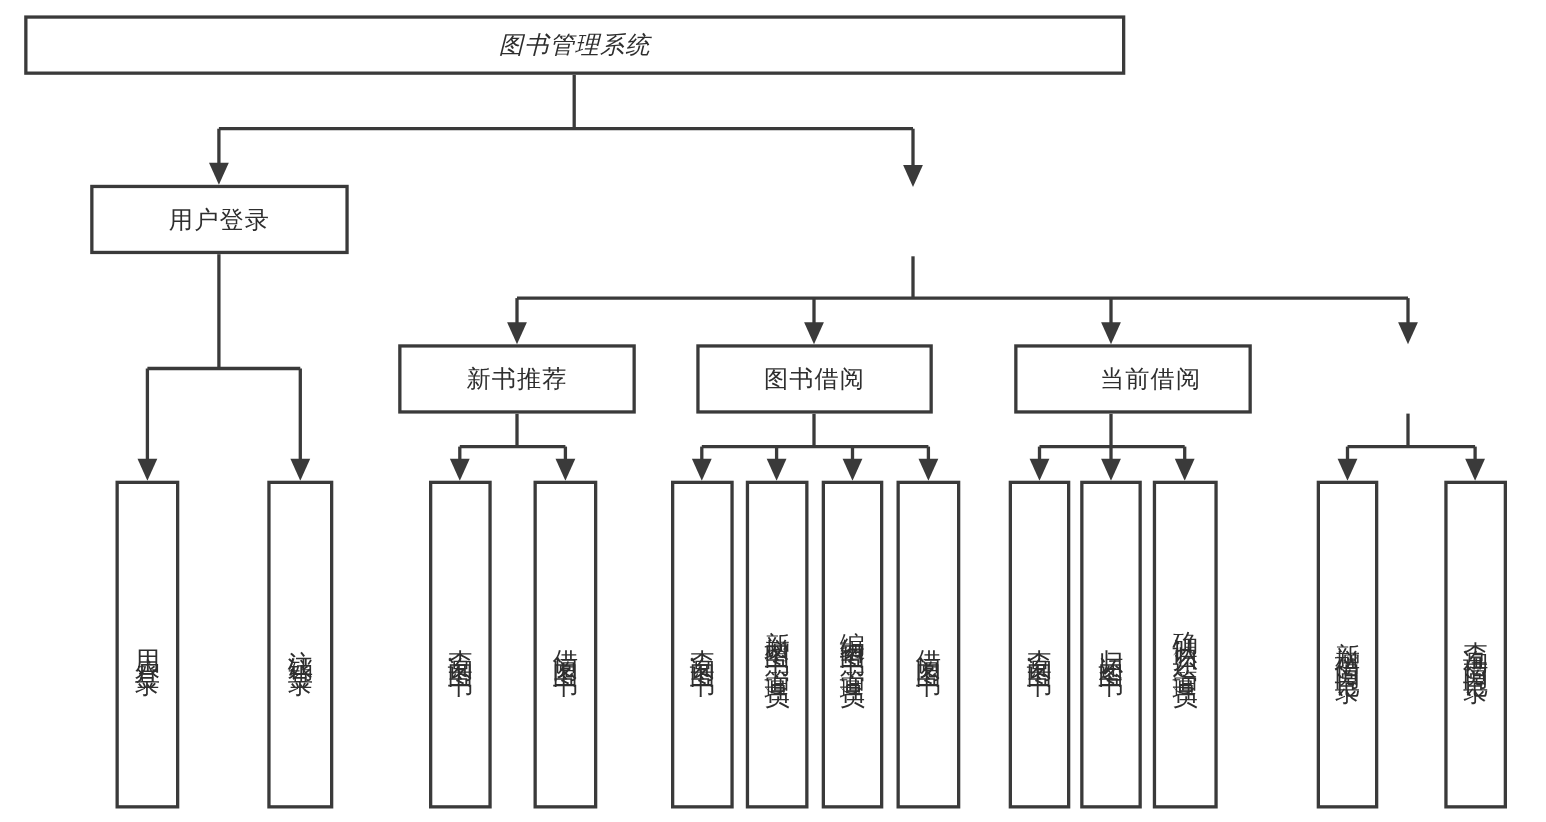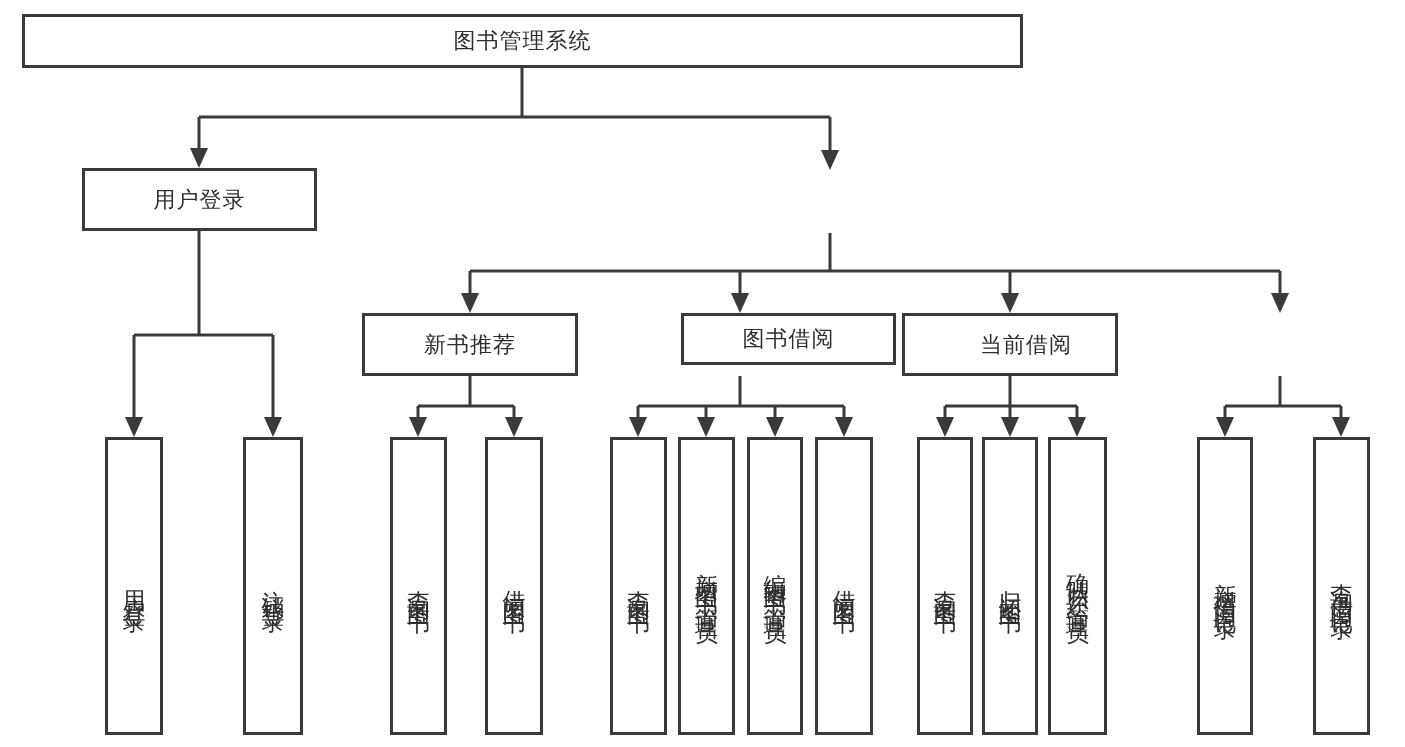--- a/index.html
+++ b/index.html
@@ -105,35 +105,35 @@
       <polygon points="766,417 784,417 775,437"></polygon>
       <polygon points="835,417 853,417 844,437"></polygon>
       <polygon points="936,417 954,417 945,437"></polygon>
       <polygon points="1001,417 1019,417 1010,437"></polygon>
       <polygon points="1068,417 1086,417 1077,437"></polygon>
       <polygon points="1216,417 1234,417 1225,437"></polygon>
       <polygon points="1332,417 1350,417 1341,437"></polygon>
     </g>
   </svg>
 
-  <div class="node" style="left:22px;top:14px;width:1001px;height:54px;">
+  <div class="node" style="left:22px;top:14px;width:1001px;height:54px;font-style:italic;">
     <span>图书管理系统</span>
   </div>
 
   <div class="node" style="left:82px;top:168px;width:235px;height:63px;">
     <span>用户登录</span>
   </div>
 
   <div class="node" style="left:362px;top:313px;width:216px;height:63px;">
     <span>新书推荐</span>
   </div>
-  <div class="node" style="left:633px;top:313px;width:215px;height:52px;margin-left:48px;">
+  <div class="node" style="left:633px;top:313px;width:215px;height:63px;">
     <span>图书借阅</span>
   </div>
-  <div class="node" style="left:902px;top:313px;width:216px;height:63px;padding-left:32px;">
+  <div class="node" style="left:922px;top:313px;width:216px;height:63px;padding-left:32px;">
     <span>当前借阅</span>
   </div>
 
   <div class="node leaf" style="left:105px;width:58px;">
     <span class="vtext">用户登录</span>
   </div>
   <div class="node leaf" style="left:243px;width:60px;">
     <span class="vtext">注销登录</span>
   </div>
   <div class="node leaf" style="left:390px;width:57px;">

